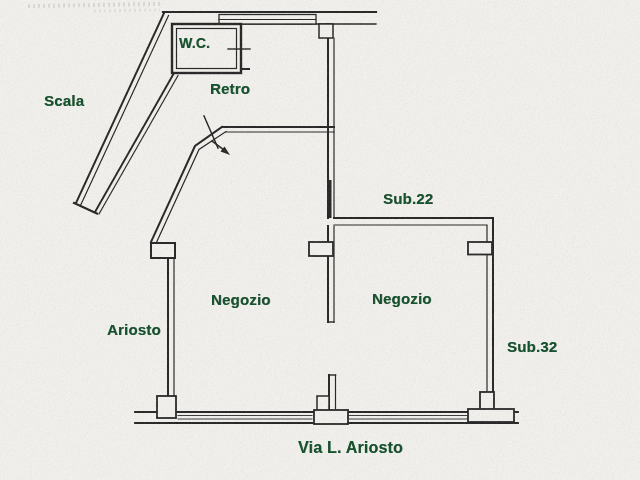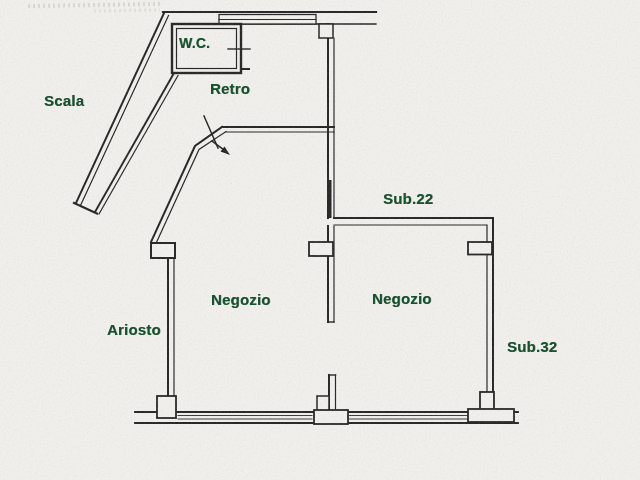--- a/index.html
+++ b/index.html
@@ -145,14 +145,15 @@
   </svg>
 
   <div class="label" id="label-wc">W.C.</div>
   <div class="label" id="label-scala">Scala</div>
   <div class="label" id="label-retro">Retro</div>
   <div class="label" id="label-sub22">Sub.22</div>
   <div class="label" id="label-negozio-left">Negozio</div>
   <div class="label" id="label-negozio-right">Negozio</div>
   <div class="label" id="label-cortile">Ariosto</div>
   <div class="label" id="label-sub32">Sub.32</div>
+  <div class="label" id="label-street">Via L. Ariosto</div>
 
 </div>
 
 </body></html>

